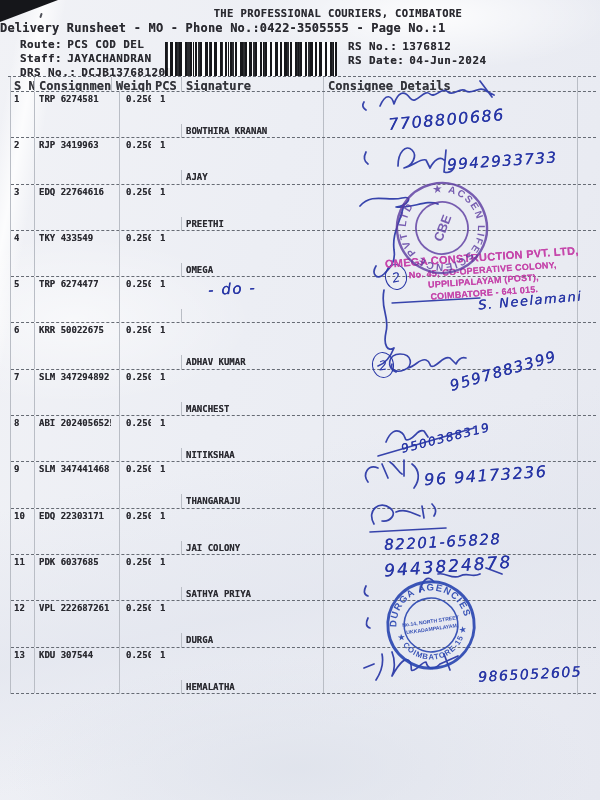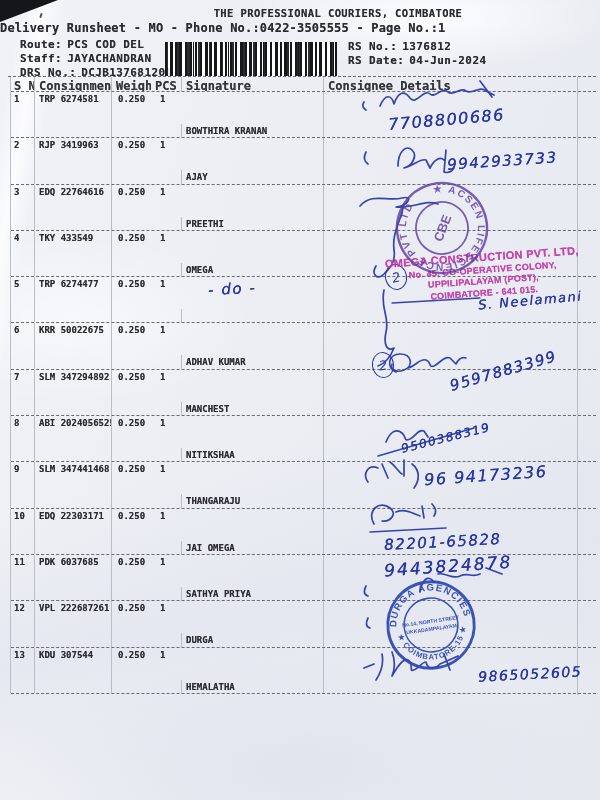--- a/index.html
+++ b/index.html
@@ -37,21 +37,21 @@
   }
   .sep{position:absolute;left:8px;top:76px;width:588px;border-top:1px dashed #666b74;}
   .rtable{position:absolute;left:10px;top:77px;width:585px;border-left:1px solid #b9bdc5;}
   .vr{position:absolute;left:577px;top:77px;width:1px;height:618px;background:#b9bdc5;}
   .grid{display:grid;grid-template-columns:23px 77px 40px 30px 142px 1fr;}
   .cell{padding:2px 0 0 4px;overflow:hidden;white-space:nowrap;}
   .bl{border-left:1px solid #b9bdc5;}
   .thead{height:14px;border-bottom:1px dashed #666b74;font-size:12px;font-weight:bold;color:#33343a;}
   .trow{height:45.3px;border-bottom:1px dashed #666b74;font-size:9px;font-weight:bold;}
   .c-sno{padding-left:3px;}
-  .c-weight{padding-left:6px;}
+  .c-weight{padding-left:6px;margin-left:8px;}
   .c-pcs{padding-left:9px;}
   .c-consignee{margin-top:32px;}
   
   .hw{position:absolute;color:#2836a6;font-family:"DejaVu Sans",sans-serif;font-style:italic;
       letter-spacing:1.5px;white-space:nowrap;text-shadow:.3px 0 0 currentColor;}
   .circ{position:absolute;width:20px;height:24px;border:1.6px solid #2836a6;border-radius:50%;
       display:flex;align-items:center;justify-content:center;color:#2836a6;
       font:italic 13px "DejaVu Sans",sans-serif;}
   .ink-svg{position:absolute;left:0;top:0;pointer-events:none;}
   
@@ -174,21 +174,21 @@
       <div class="cell bl c-weight">0.250</div>
       <div class="cell c-pcs">1</div>
       <div class="cell bl c-consignee">THANGARAJU</div>
       <div class="cell bl"></div>
     </div>
         <div class="grid trow printed">
       <div class="cell c-sno">10</div>
       <div class="cell bl">EDQ 22303171</div>
       <div class="cell bl c-weight">0.250</div>
       <div class="cell c-pcs">1</div>
-      <div class="cell bl c-consignee">JAI OMEGA</div>
+      <div class="cell bl c-consignee">JAI COLONY</div>
       <div class="cell bl"></div>
     </div>
         <div class="grid trow printed">
       <div class="cell c-sno">11</div>
       <div class="cell bl">PDK 6037685</div>
       <div class="cell bl c-weight">0.250</div>
       <div class="cell c-pcs">1</div>
       <div class="cell bl c-consignee">SATHYA  PRIYA</div>
       <div class="cell bl"></div>
     </div>

